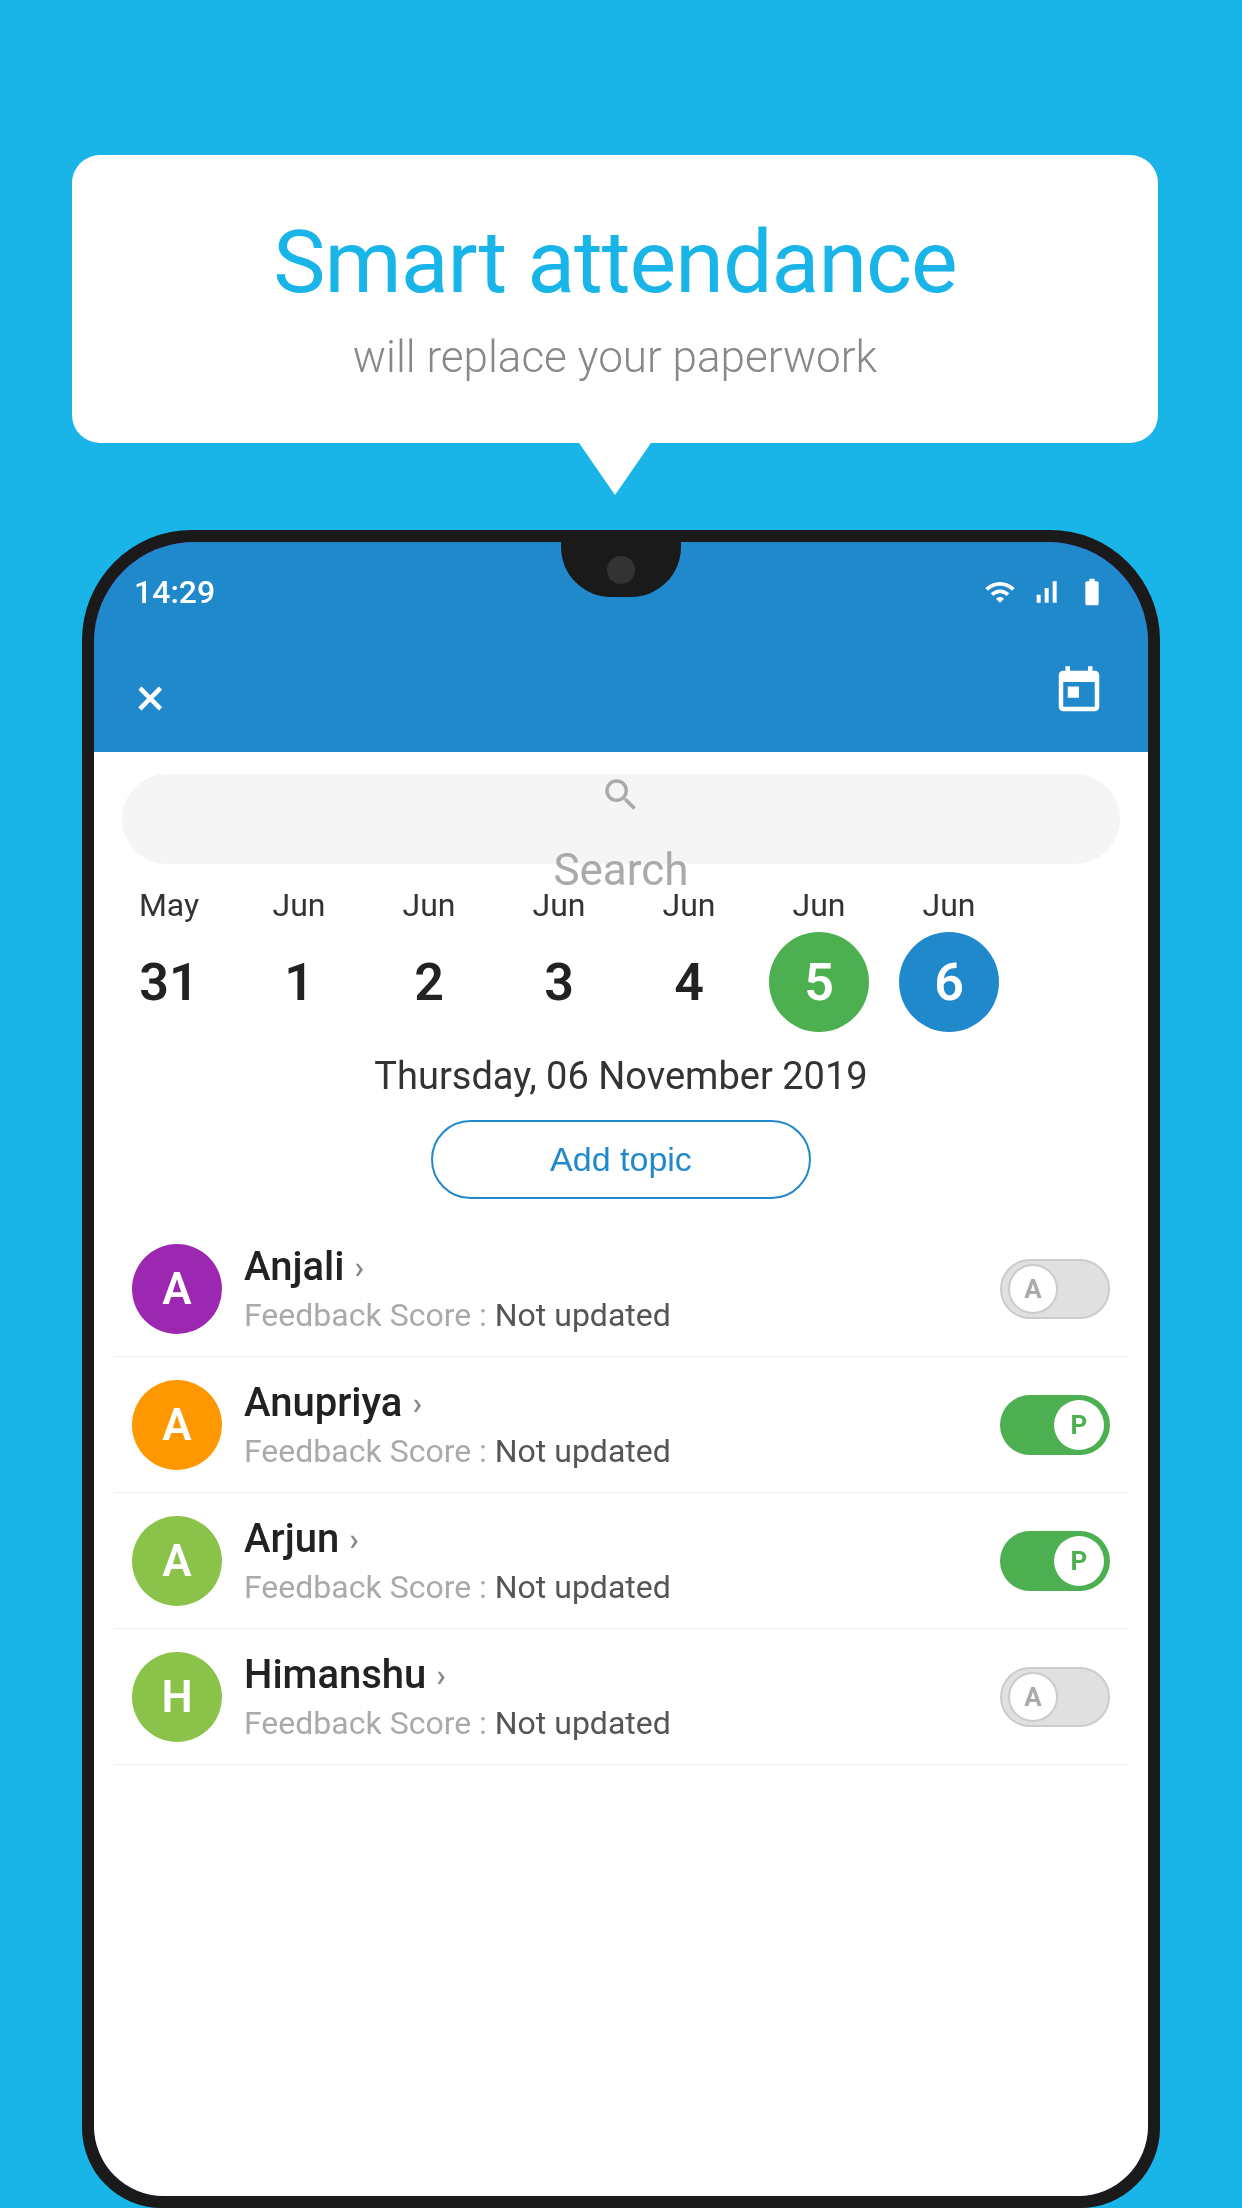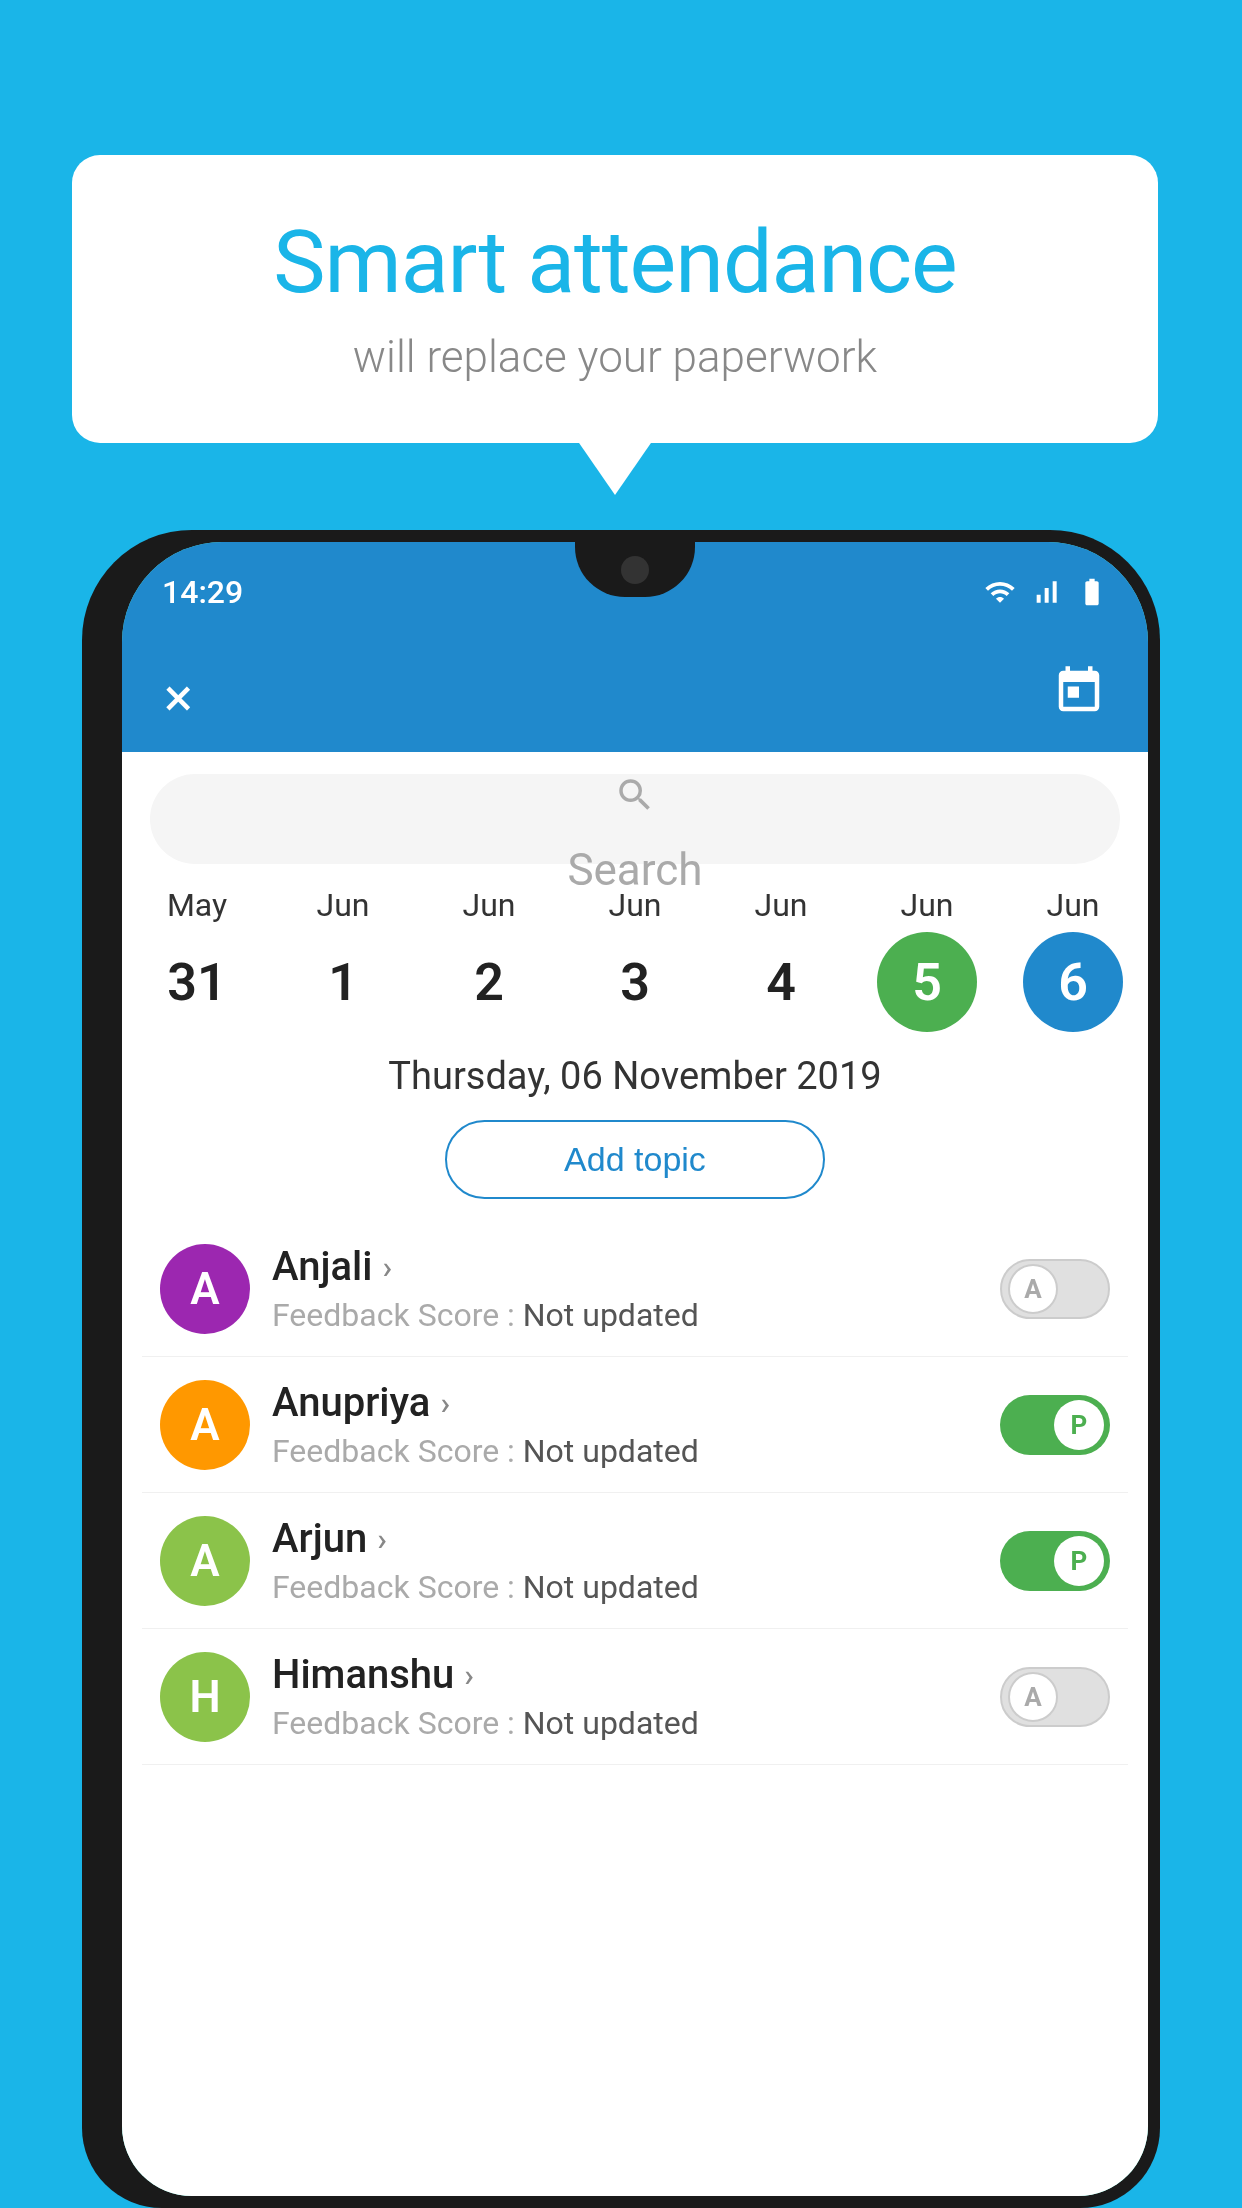--- a/index.html
+++ b/index.html
@@ -67,26 +67,25 @@
 
     .phone-outer {
       background: #1a1a1a;
       border-radius: 110px 110px 80px 80px;
       padding: 12px;
       height: 100%;
       position: relative;
     }
 
     .phone-inner {
-      background: #5eead4;
+      background: #6d28d9;
       border-radius: 100px 100px 70px 70px;
       overflow: hidden;
       height: 100%;
       position: relative;
-      margin-left: 28px;
     }
 
     
     .notch-bar {
       background: #2089cc;
       height: 100px;
       display: flex;
       align-items: center;
       justify-content: space-between;
       padding: 0 40px;
@@ -172,24 +171,23 @@
     }
 
     .search-text {
       color: #aaa;
       font-size: 44px;
     }
 
     
     .calendar-row {
       display: flex;
-      justify-content: space-between;
+      justify-content: flex-start;
       padding: 0 10px;
       margin-top: 10px;
-      gap: 12px;
     }
 
     .cal-item {
       display: flex;
       flex-direction: column;
       align-items: center;
       gap: 8px;
       width: 130px;
     }
 

